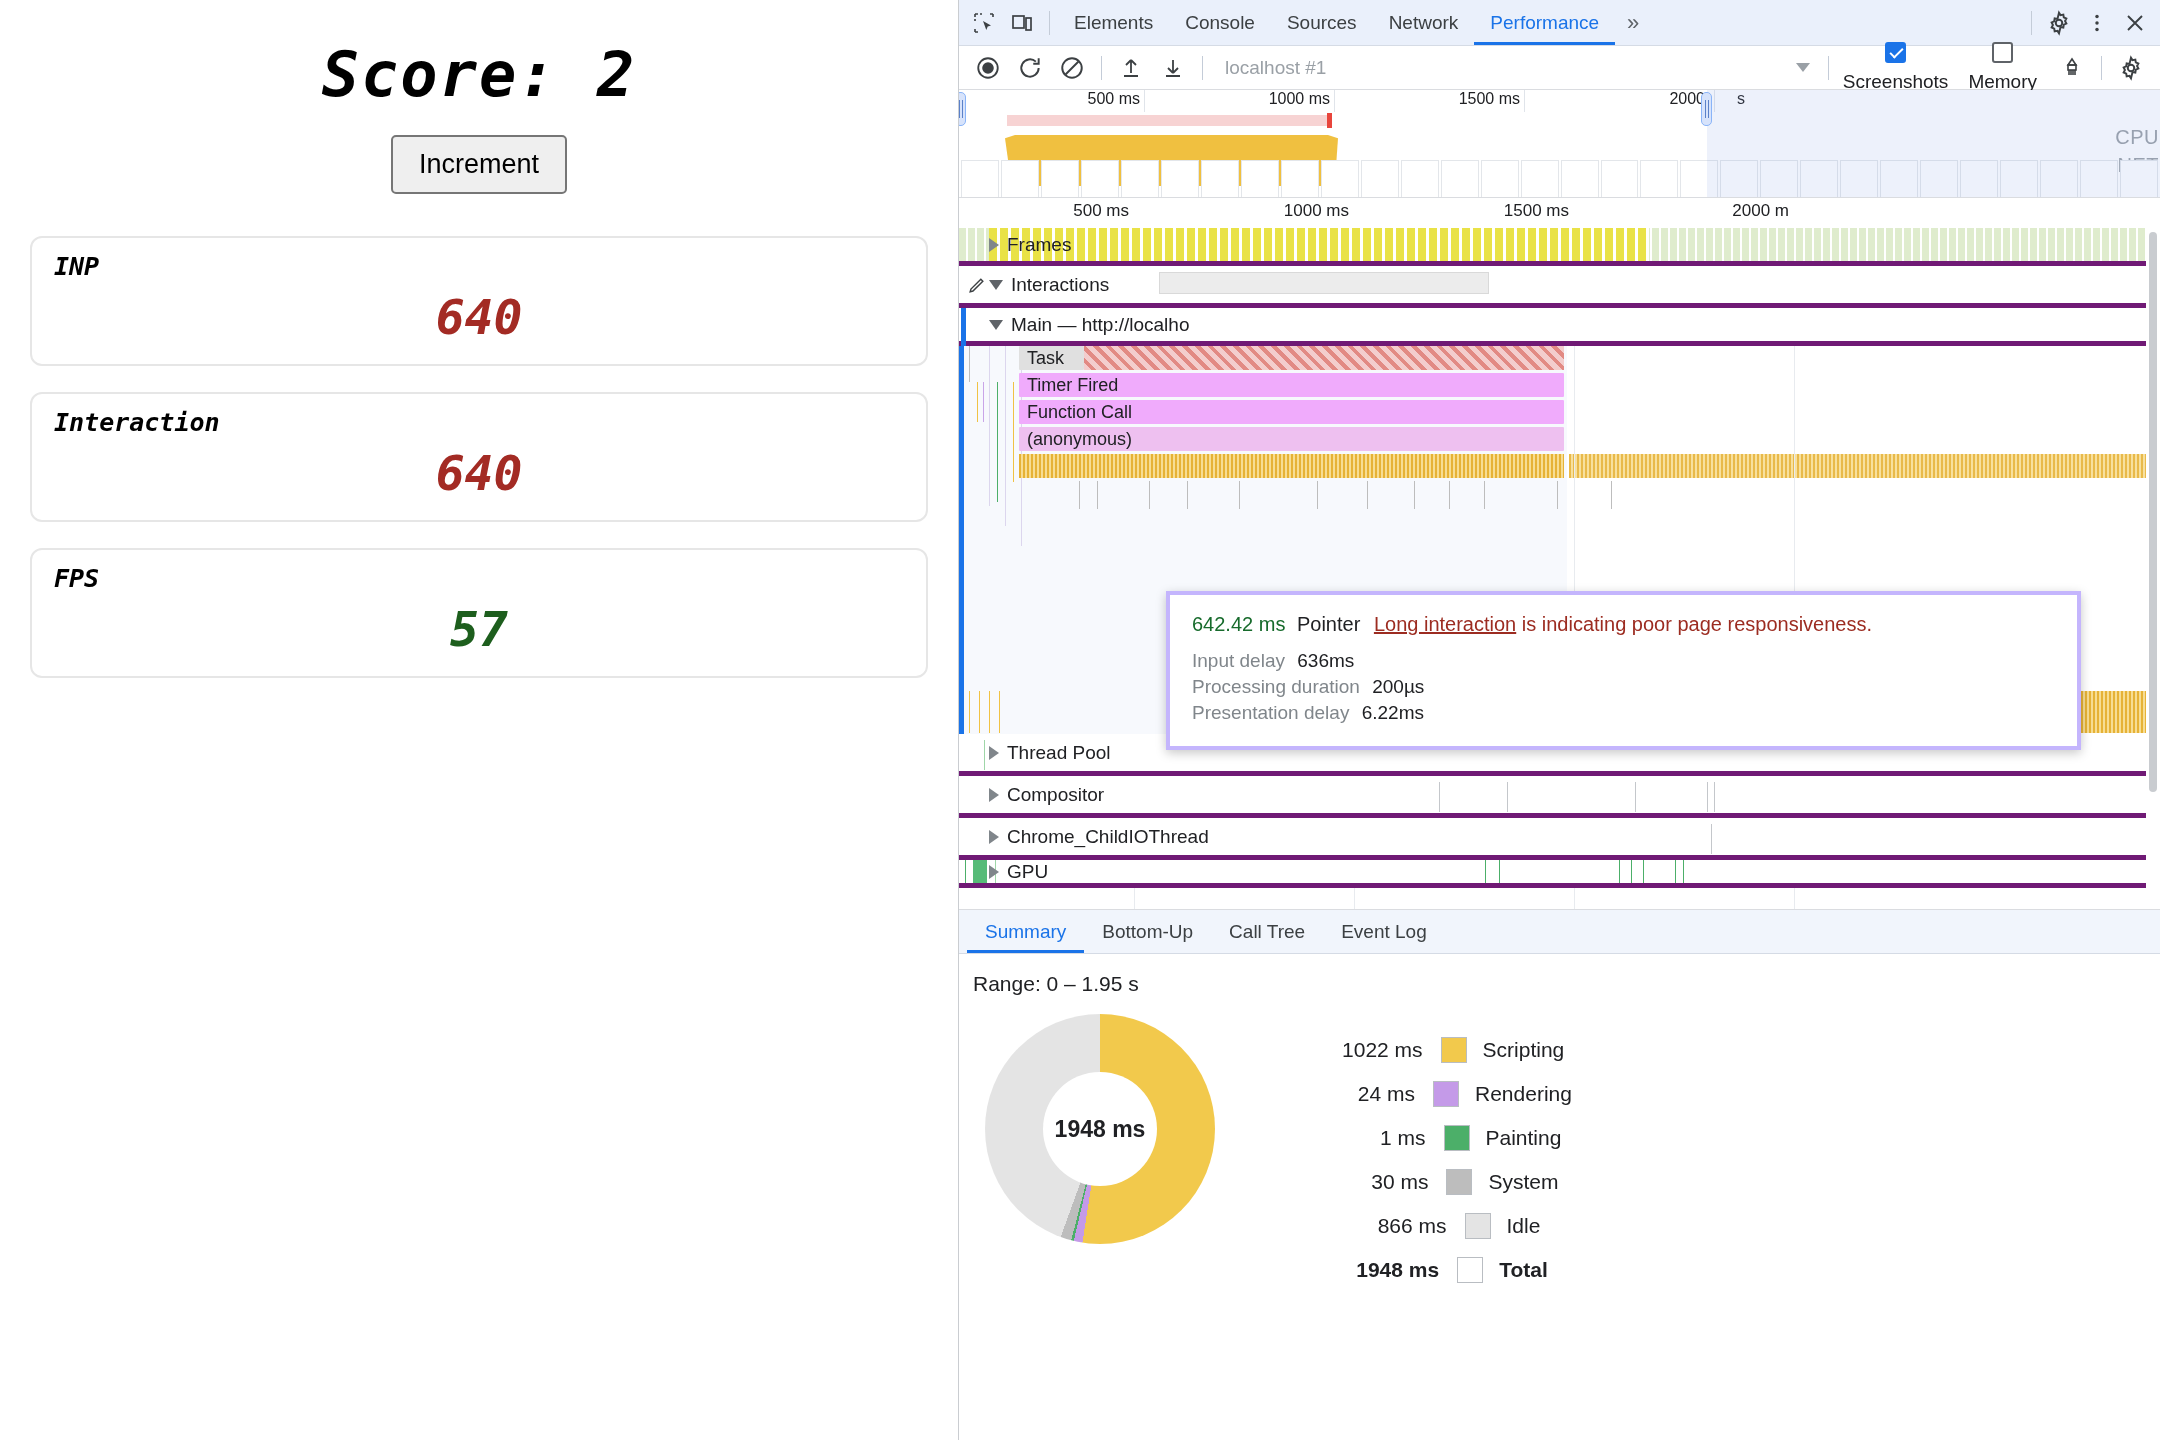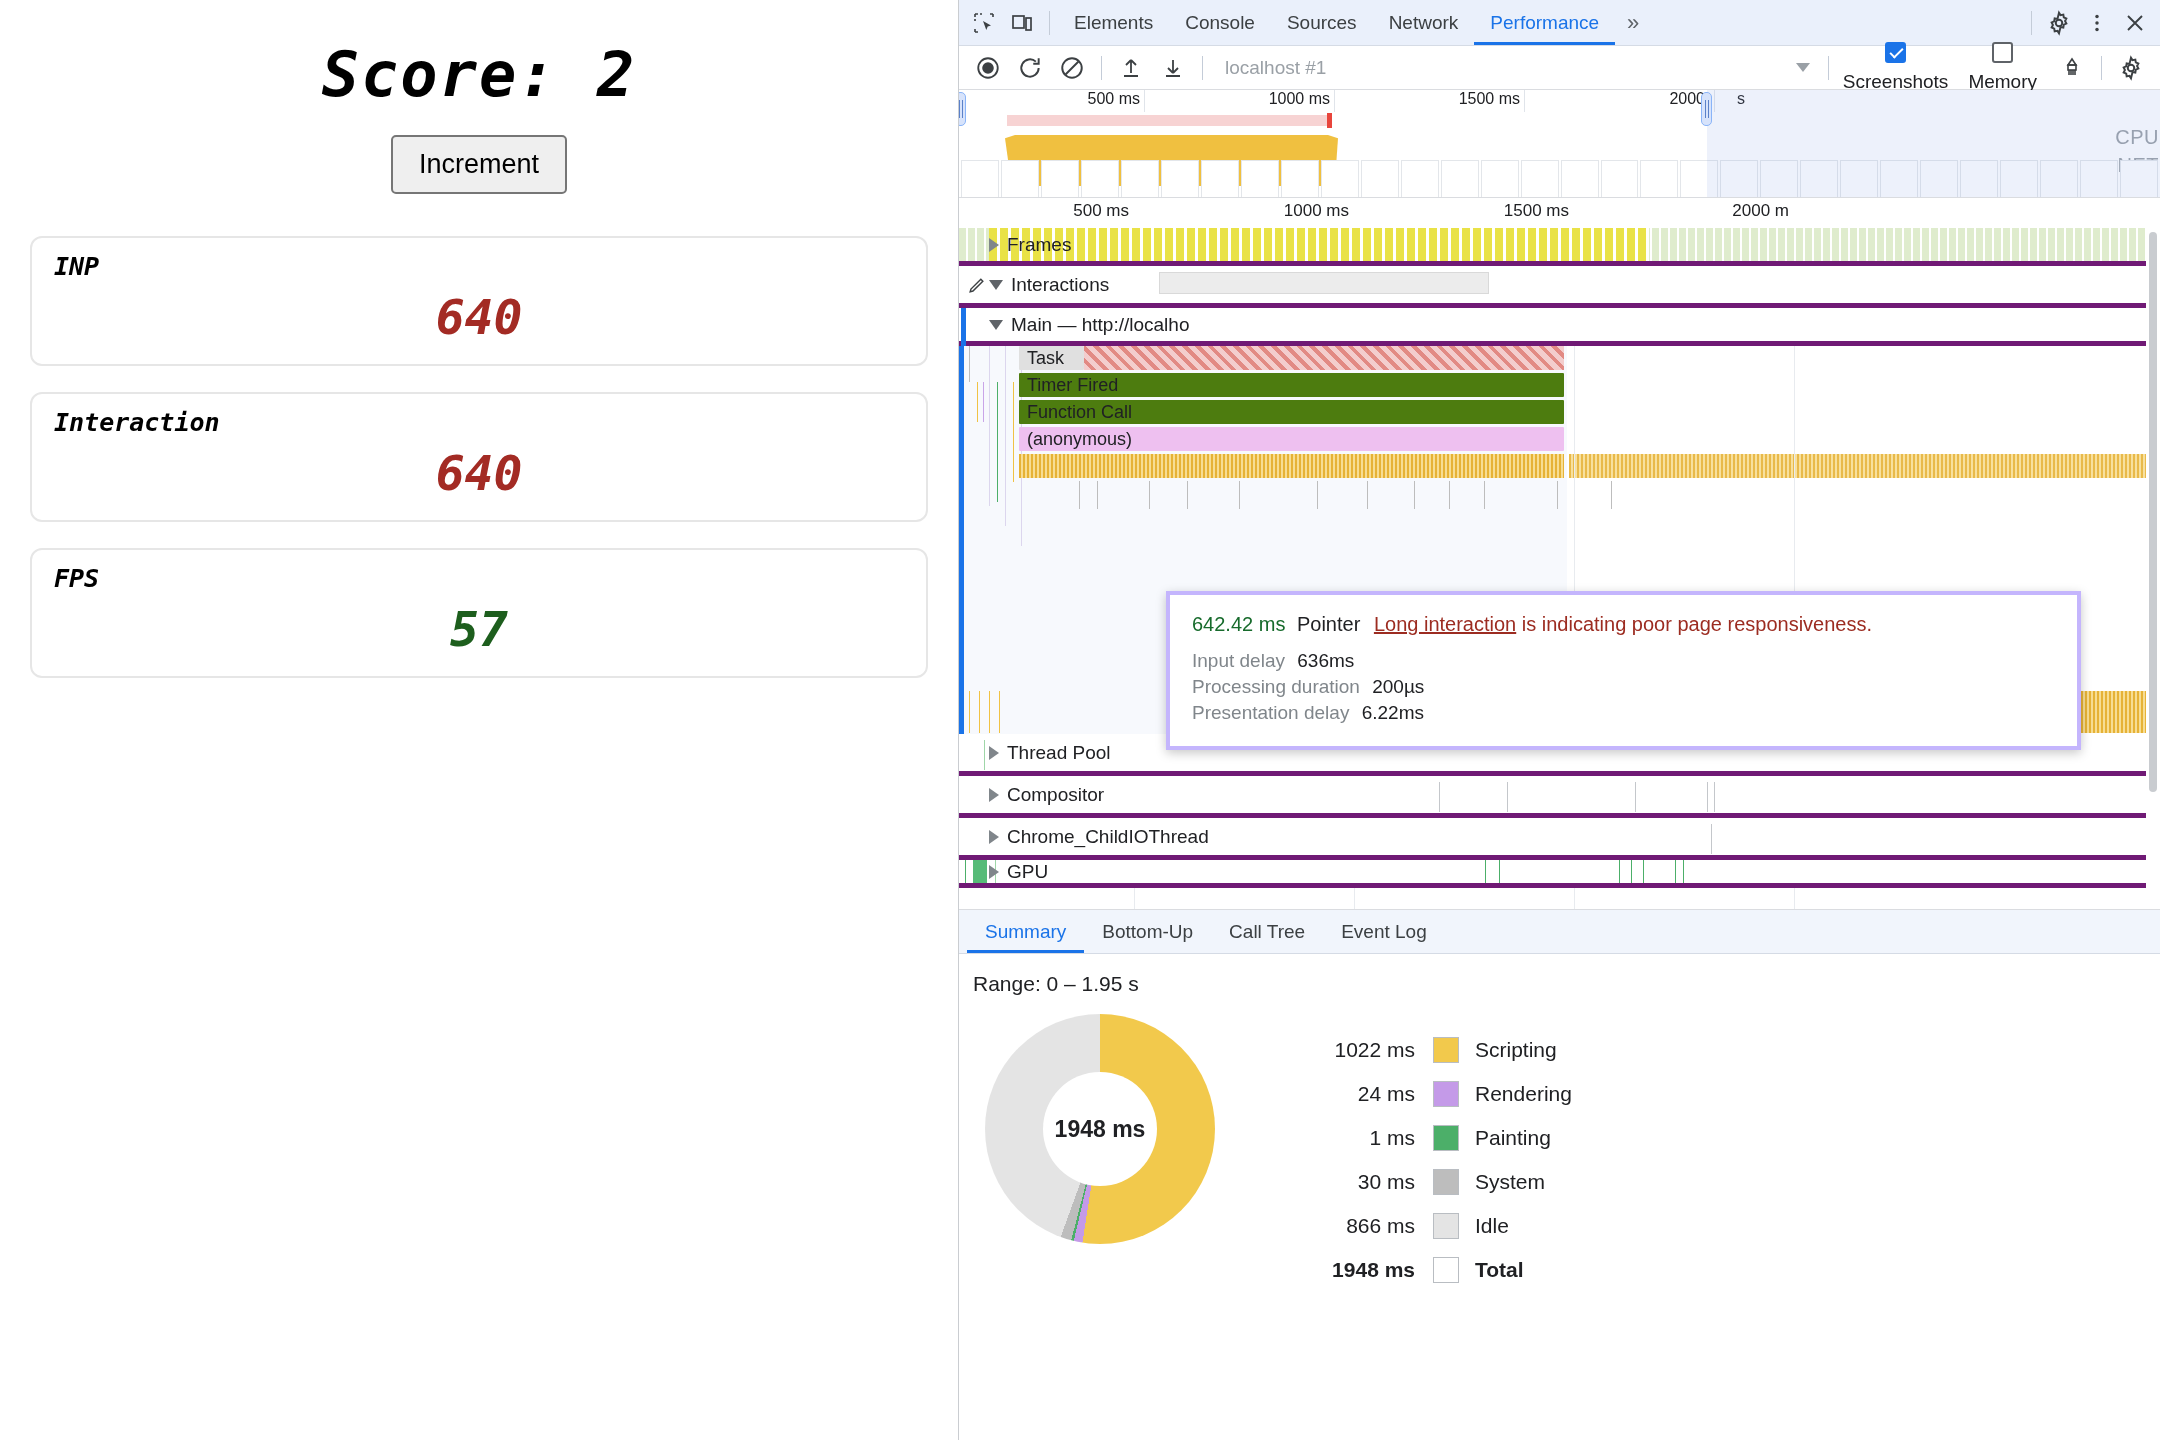--- a/index.html
+++ b/index.html
@@ -164,21 +164,21 @@
   .evt {
     position: absolute; height: 24px; display: flex; align-items: center;
     padding-left: 8px; font-size: 18px; color: #202124; white-space: nowrap;
     border-radius: 1px; overflow: hidden;
   }
   .evt-task { background: #e0e0e0; }
   .evt-task-stripe {
     position: absolute; height: 24px;
     background: repeating-linear-gradient(45deg, #f3cdcd 0 5px, #e28a84 5px 9px);
   }
-  .evt-yellow { background: #4d7c0f; text-align: right; }
+  .evt-yellow { background: #f0abfc; text-align: right; }
   .evt-purple { background: #eec0f0; }
   .evt-dense {
     position: absolute; height: 24px;
     background: repeating-linear-gradient(90deg, #e6b236 0 2px, #f7dd93 2px 4px);
   }
   .vtick { position: absolute; width: 1px; }
   .thread-row { height: 42px; position: relative; background: #fff; }
 
   
   .tooltip {
@@ -212,21 +212,21 @@
   .sum-body { display: flex; align-items: flex-start; margin-top: 18px; }
   .donut-wrap { position: relative; width: 230px; height: 230px; margin-left: 14px; }
   .donut { width: 230px; height: 230px; border-radius: 50%; }
   .donut-hole {
     position: absolute; left: 58px; top: 58px; width: 114px; height: 114px;
     background: #fff; border-radius: 50%;
     display: flex; align-items: center; justify-content: center;
   }
   .donut-center { font-size: 23px; font-weight: bold; color: #202124; }
   .legend { margin-left: 86px; margin-top: 14px; }
-  .leg-row { display: flex; align-items: center; height: 44px; }
+  .leg-row { display: flex; align-items: center; height: 44px; justify-content: center; }
   .leg-val { width: 132px; text-align: right; font-size: 21px; color: #202124; padding-right: 18px; }
   .leg-sw { width: 26px; height: 26px; border: 1px solid #b9bdc2; }
   .leg-name { font-size: 21px; color: #202124; margin-left: 16px; }
   .leg-row.total .leg-val, .leg-row.total .leg-name { font-weight: bold; }
 
   
   .scrollbar { position: absolute; right: 0; width: 14px; background: #fff; }
   .scrollbar .thumb { position: absolute; left: 3px; width: 8px; background: #c9ccd0; border-radius: 4px; }
 </style>
 </head>

